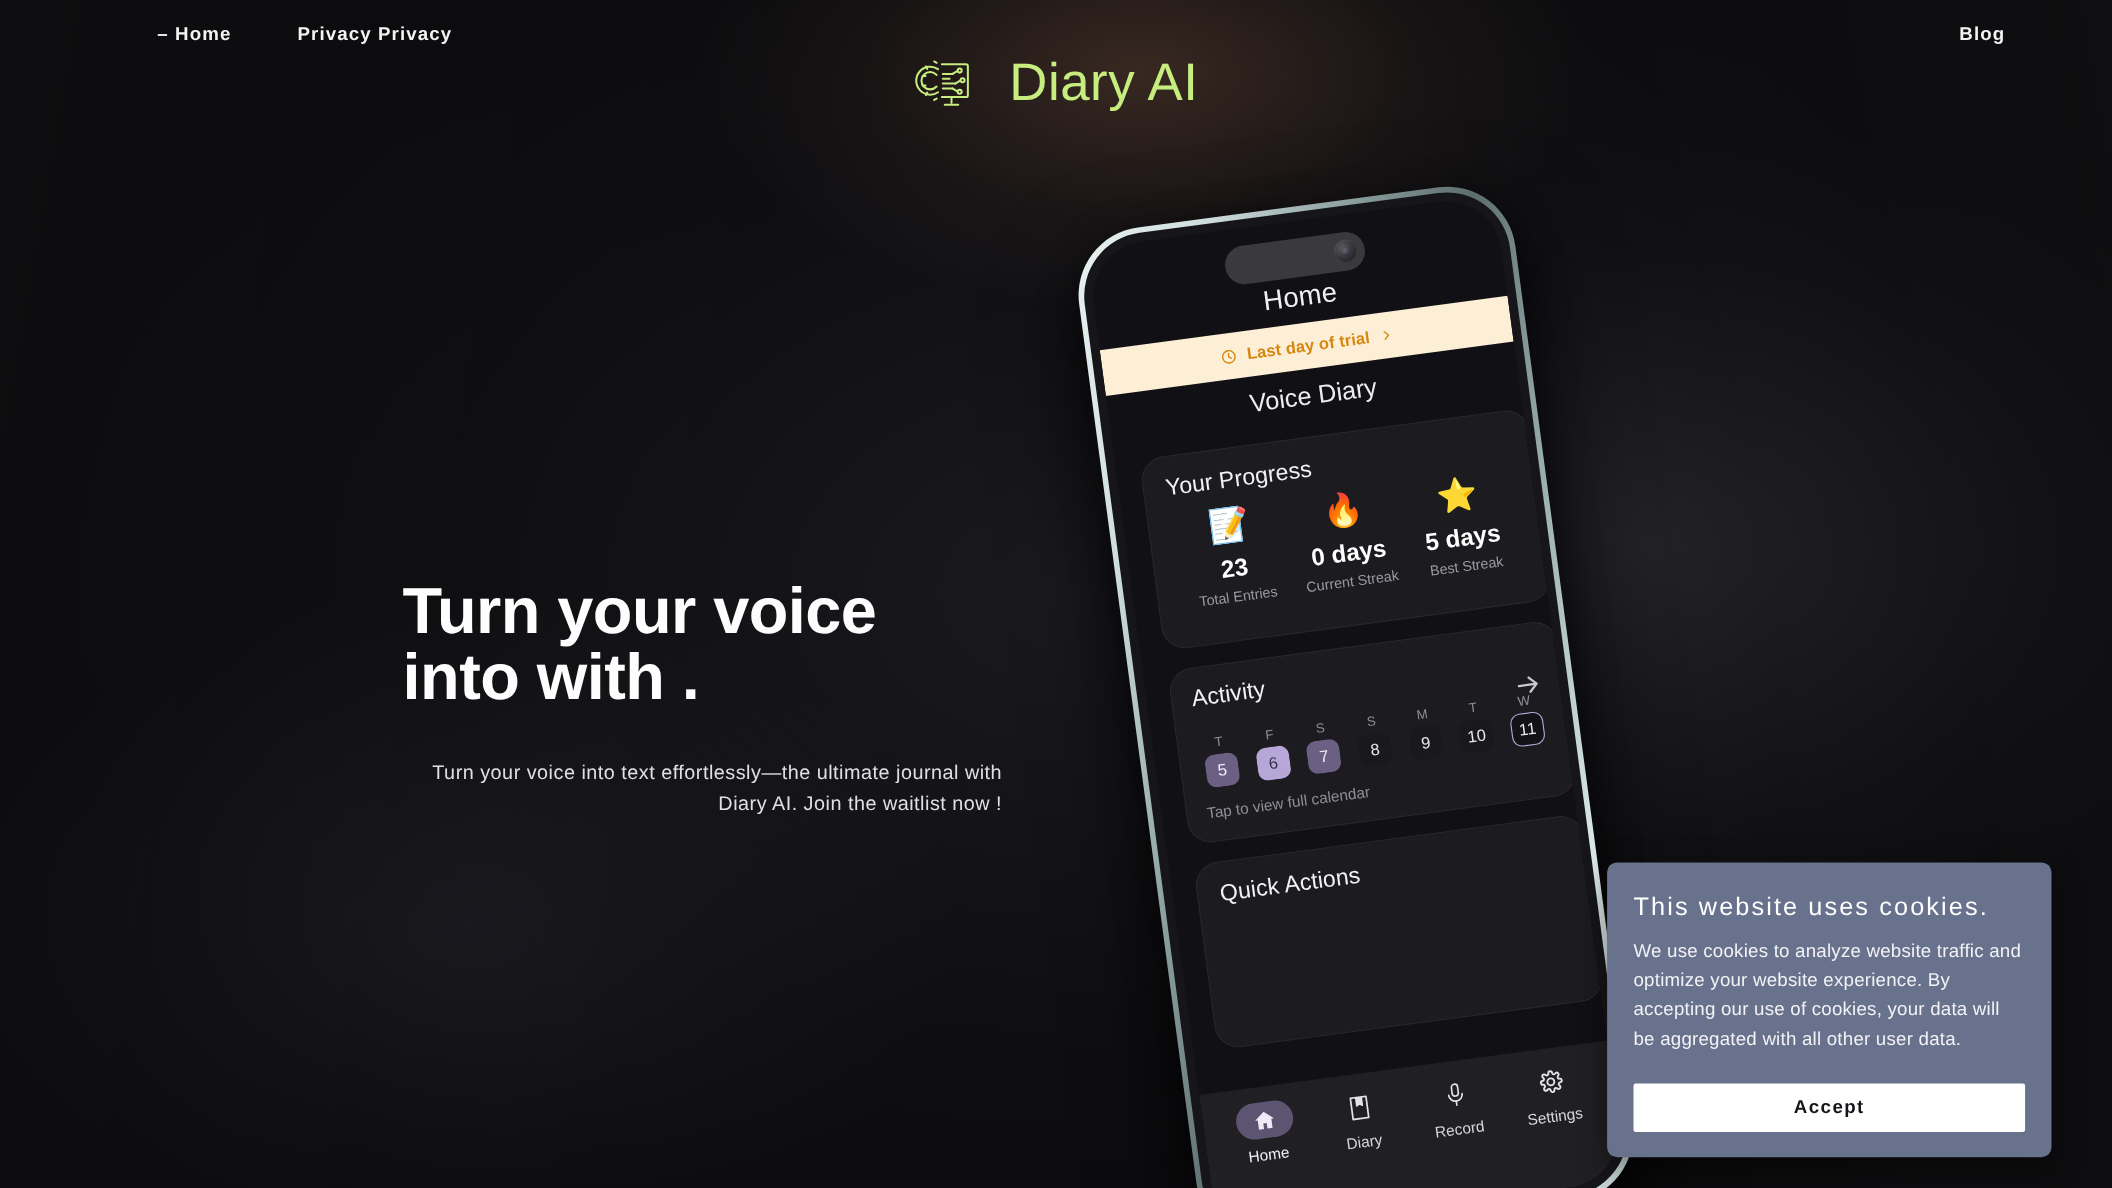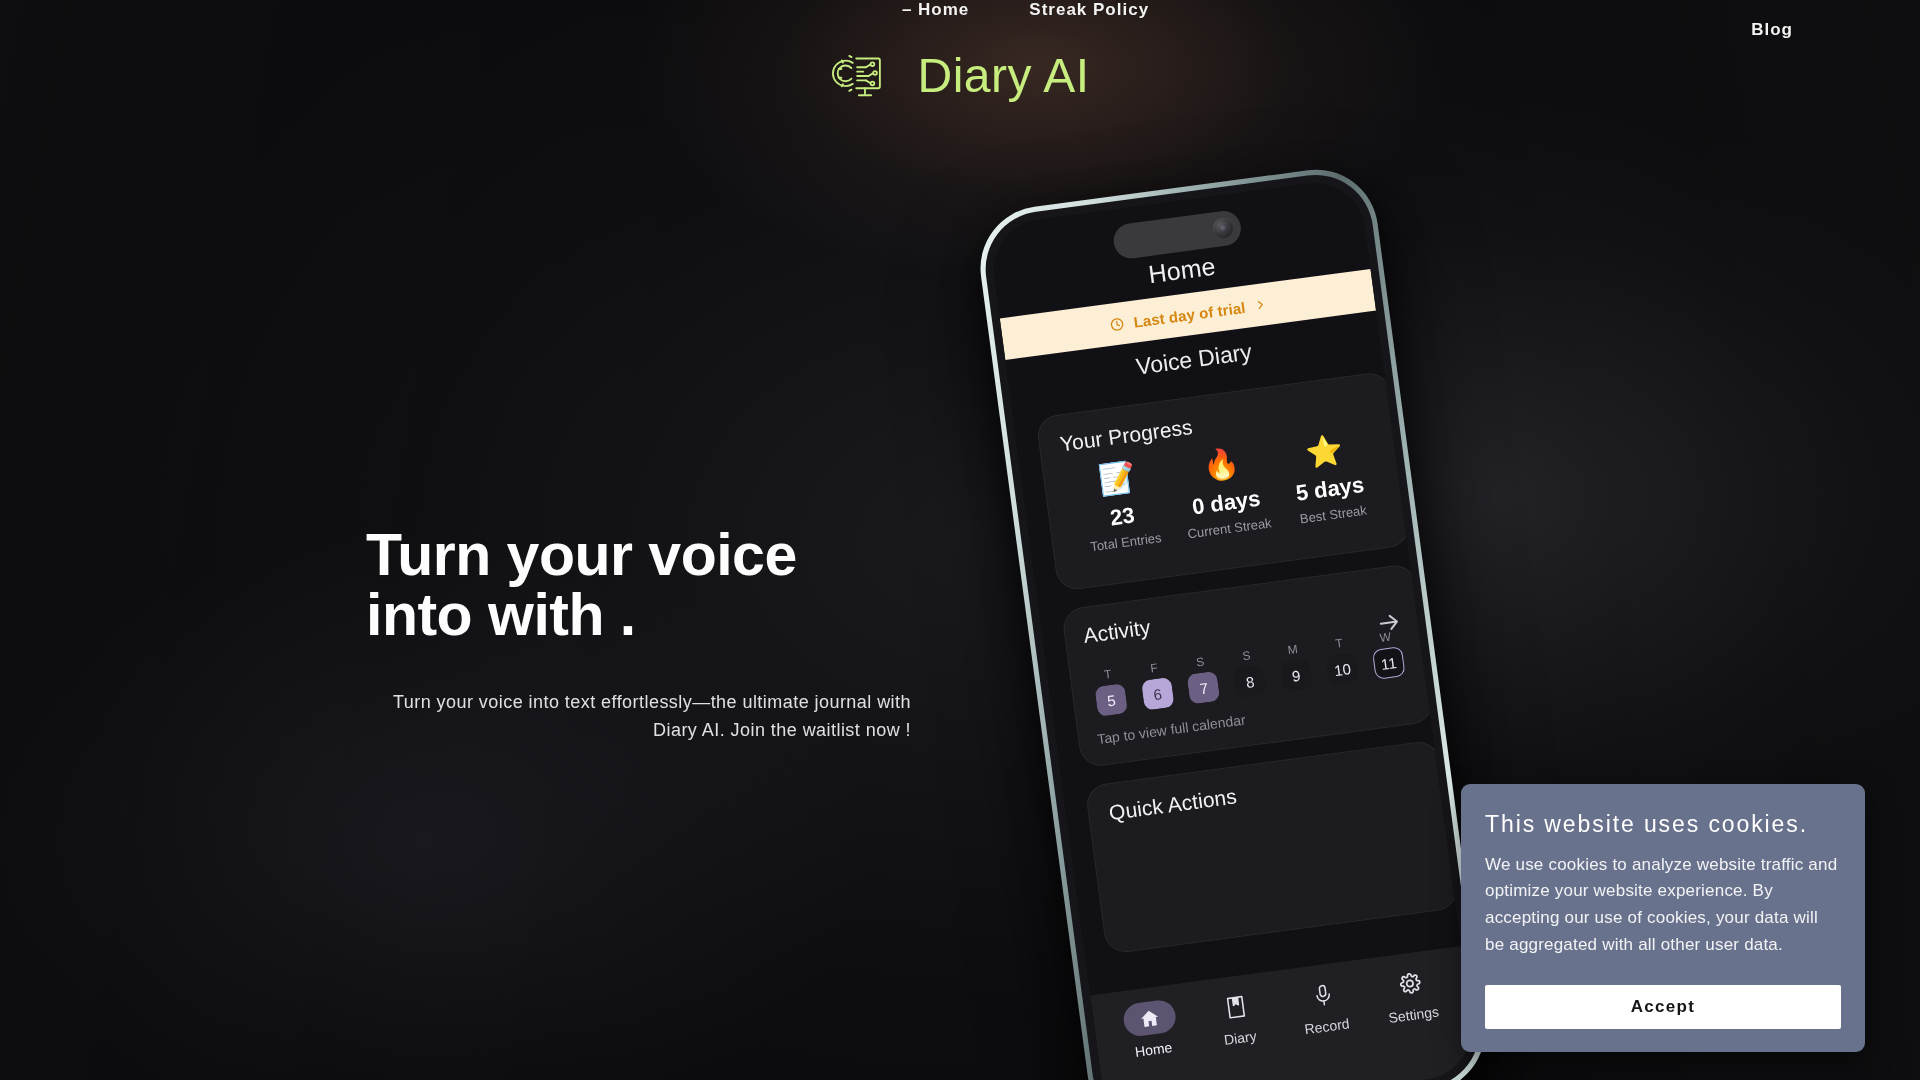--- a/index.html
+++ b/index.html
@@ -20,28 +20,28 @@
   #root::after{
     content:""; position:absolute; inset:0; pointer-events:none;
     background:
       linear-gradient(100deg, rgba(255,255,255,0.016) 0%, rgba(255,255,255,0) 38%),
       linear-gradient(260deg, rgba(255,255,255,0.020) 0%, rgba(255,255,255,0) 42%);
   }
 
   
   .nav{
     position:absolute; top:0; left:0; width:1908px; height:62px;
-    display:flex; align-items:center; z-index:40;flex-direction:column;
+    display:flex; align-items:center; z-index:40;
   }
   .nav-left{ display:flex; align-items:center; gap:60px; margin-left:143px; }
   .nav-link{
     color:#f3f3f3; font-size:17px; font-weight:700; letter-spacing:1.0px;
     text-decoration:none; white-space:nowrap; cursor:pointer;
   }
-  .nav-right{ margin-left:auto; margin-right:115px; }
+  .nav-right{ margin-left:auto; margin-right:85px; }
 
   
   .logo-wrap{
     position:absolute; top:48px; left:0; width:1920px;
     display:flex; align-items:center; justify-content:center; gap:31px; z-index:35;
   }
   .logo-icon{ width:56px; height:56px; display:block; flex:none; }
   .logo-text{
     color:#c6ed7e; font-size:48px; font-weight:400; letter-spacing:0.5px;
     line-height:1; white-space:nowrap;
@@ -173,21 +173,21 @@
   }
 </style>
 </head>
 <body>
 
 <div id="root">
 
   <nav class="nav">
     <div class="nav-left">
       <a class="nav-link">– Home</a>
-      <a class="nav-link">Streak Policy</a>
+      <a class="nav-link">Privacy Privacy</a>
     </div>
     <div class="nav-right">
       <a class="nav-link">Blog</a>
     </div>
   </nav>
 
   <div class="logo-wrap">
     <svg class="logo-icon" viewBox="0 0 64 64" fill="none" stroke="#c6ed7e" stroke-width="2.1" stroke-linecap="round" stroke-linejoin="round">
       <path d="M30 12 H55 A2 2 0 0 1 57 14 V44 A2 2 0 0 1 55 46 H30"></path>
       <path d="M40 46 V52 M33 54 H47"></path>

